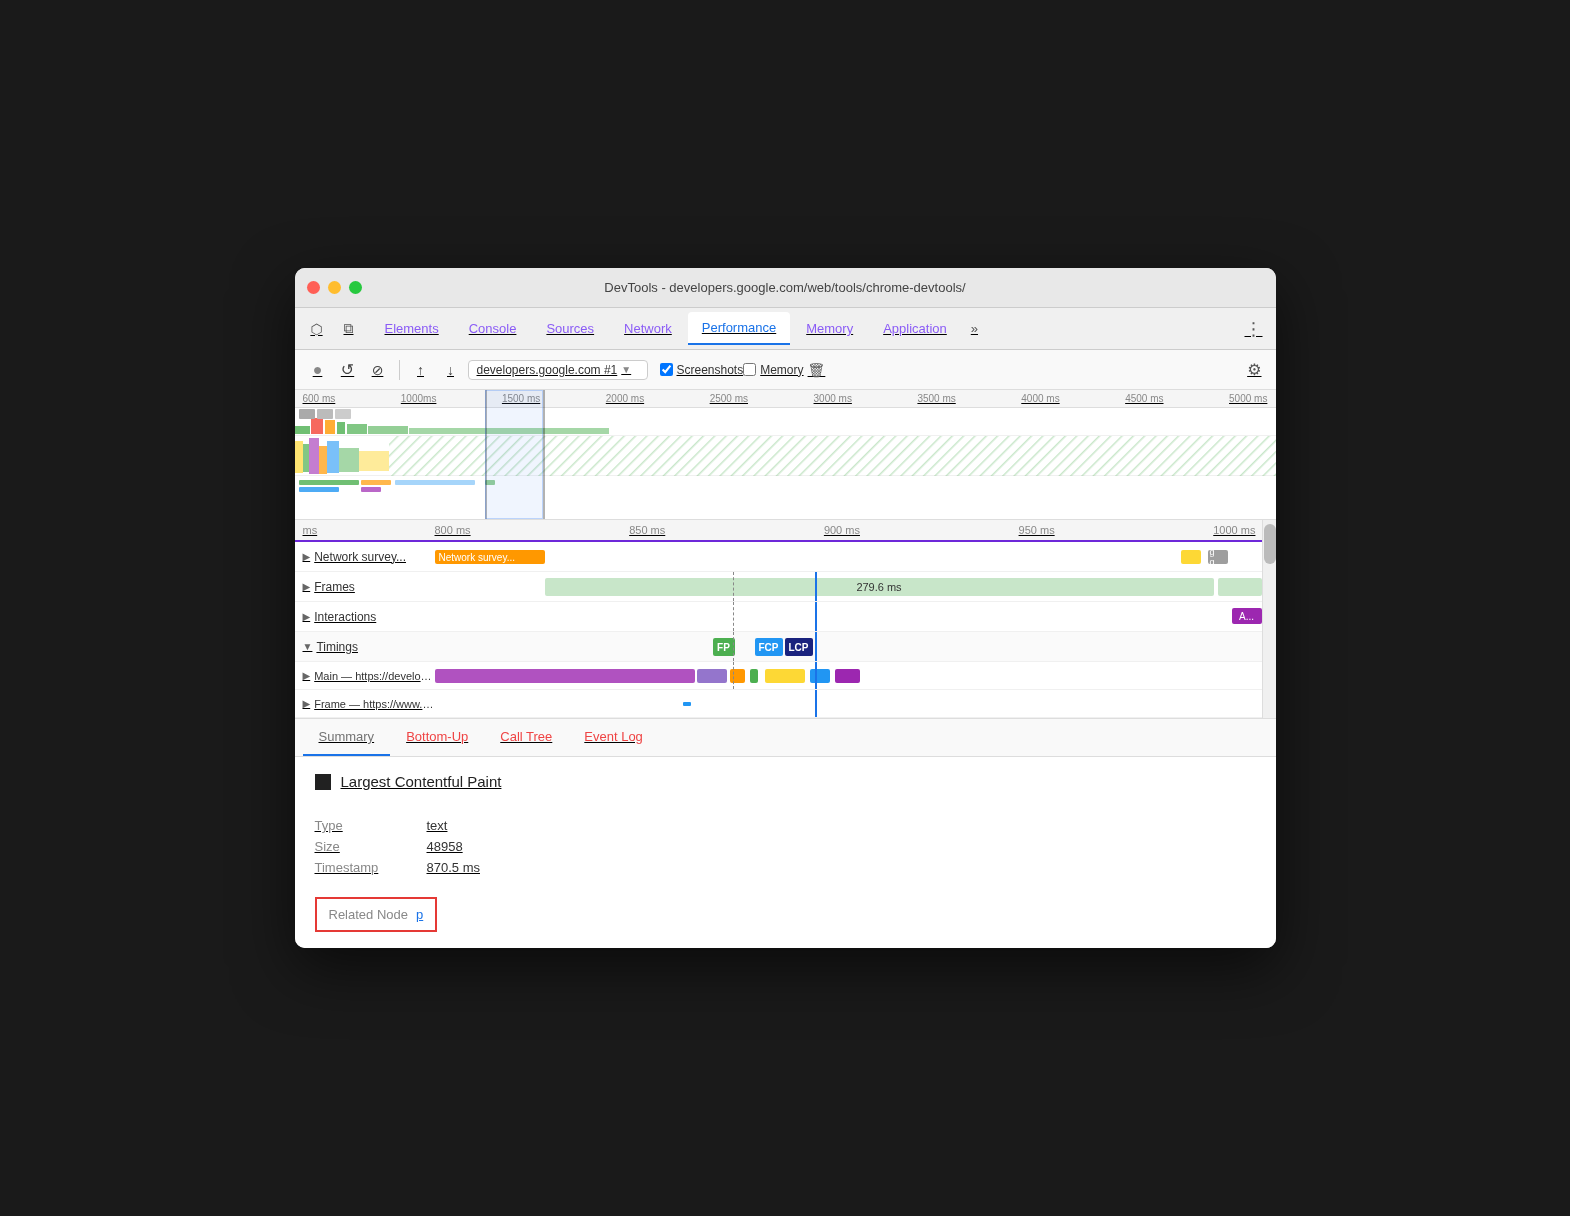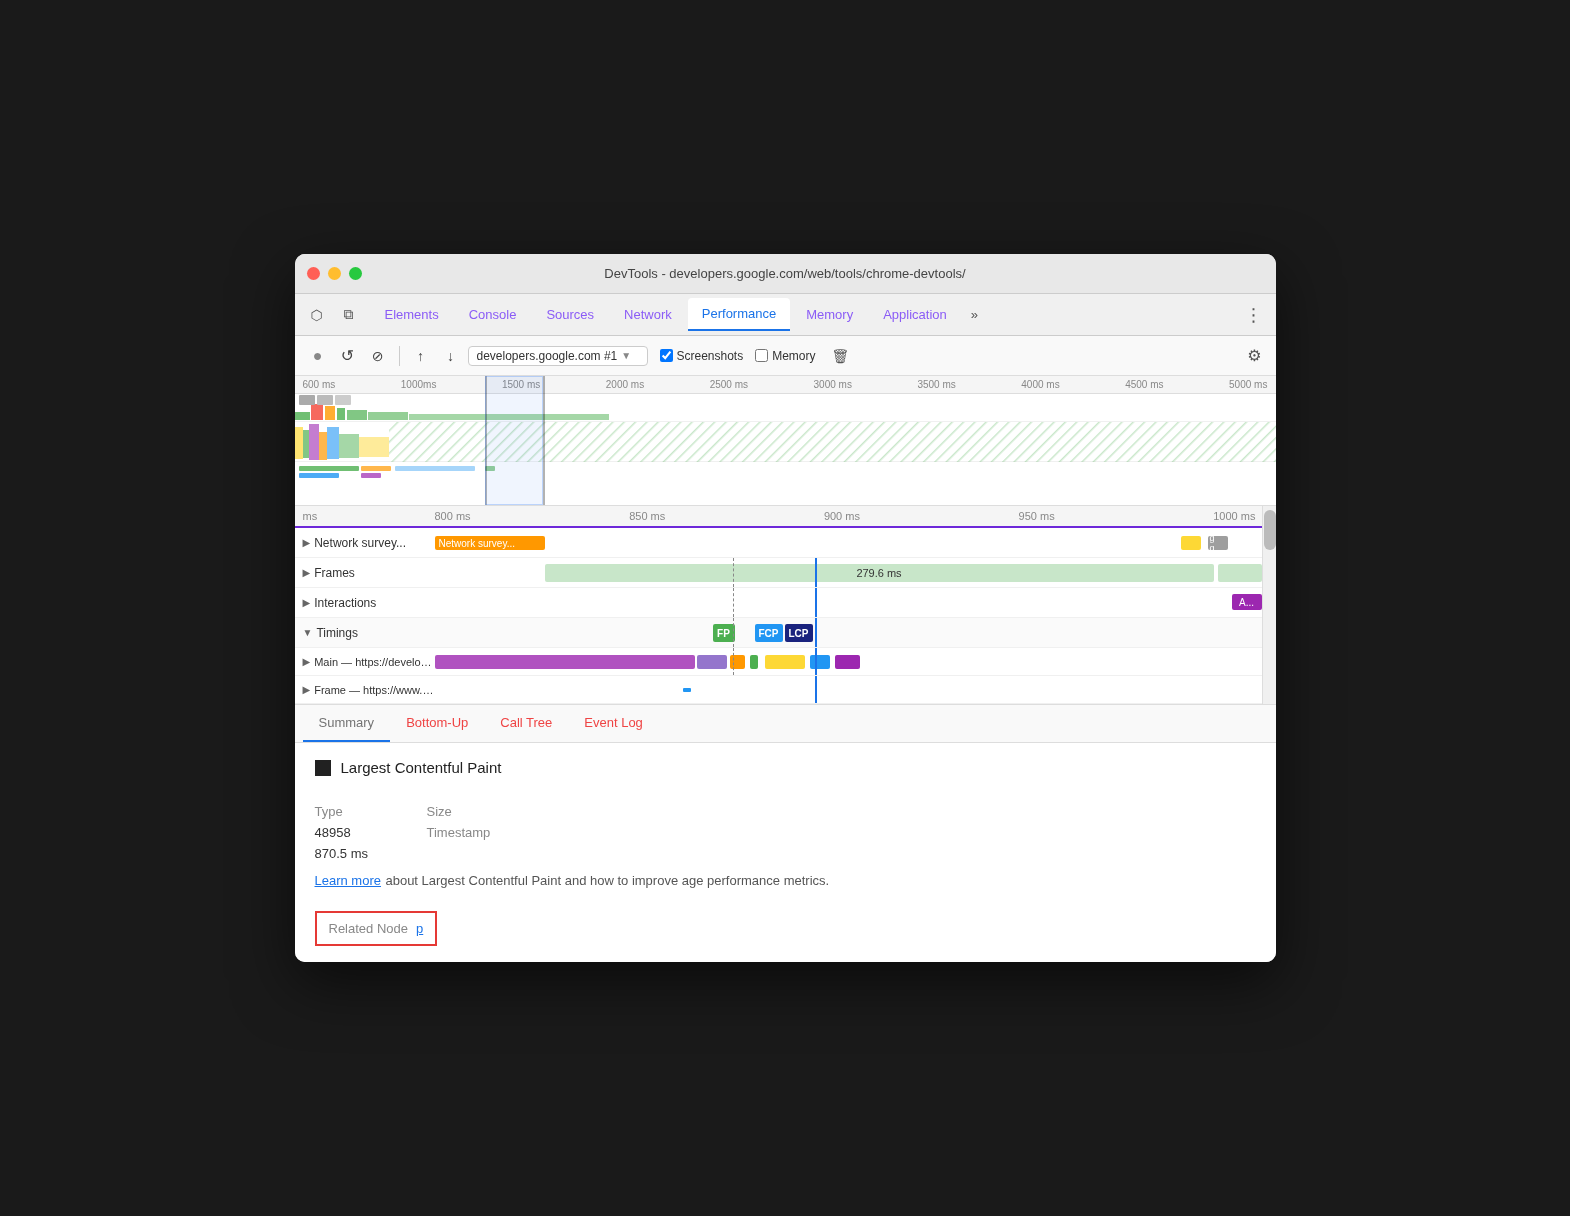--- a/index.html
+++ b/index.html
@@ -10,20 +10,21 @@
       align-items: center;
       min-height: 100vh;
       font-family: -apple-system, BlinkMacSystemFont, 'Segoe UI', sans-serif;
     }
     .window {
       width: 981px;
       background: #f5f5f5;
       border-radius: 10px;
       box-shadow: 0 20px 60px rgba(0,0,0,0.6);
       overflow: hidden;
+      text-decoration: underline;
     }
     
     .title-bar {
       background: #e8e8e8;
       height: 40px;
       display: flex;
       align-items: center;
       padding: 0 12px;
       border-bottom: 1px solid #ccc;
       position: relative;
@@ -155,21 +156,20 @@
       font-size: 12px;
       color: #333;
       cursor: pointer;
       gap: 4px;
       min-width: 180px;
     }
     .toolbar-url-select .chevron { color: #888; font-size: 10px; }
     .toolbar-checkbox-group {
       display: flex;
       align-items: center;
-      gap: 12px;
       margin-left: 8px;
     }
     .toolbar-checkbox-item {
       display: flex;
       align-items: center;
       gap: 4px;
       font-size: 12px;
       color: #333;
       cursor: pointer;
     }
@@ -622,33 +622,29 @@
     </div>
 
     <div class="summary-content">
       <div class="summary-title-row">
         <div class="summary-color-box"></div>
         <span class="summary-title">Largest Contentful Paint</span>
       </div>
 
       <div class="summary-fields">
         <span class="field-label">Type</span>
+        <span class="field-value">text</span>
 
         <span class="field-label">Size</span>
         <span class="field-value">48958</span>
 
         <span class="field-label">Timestamp</span>
         <span class="field-value">870.5 ms</span>
       </div>
 
-      <div style="margin-top:10px;">
-        <span class="learn-more-link">Learn more</span>
-        <span class="description-text"> about Largest Contentful Paint and how to improve </span>
-        <span style="font-size:13px; color:#555;">age performance metrics.</span>
-      </div>
 
       <div style="margin-top:12px;">
         <div class="related-node-row">
           <span class="related-node-label">Related Node</span>
           <span class="related-node-value">p</span>
         </div>
       </div>
     </div>
   </div>
 </div>

